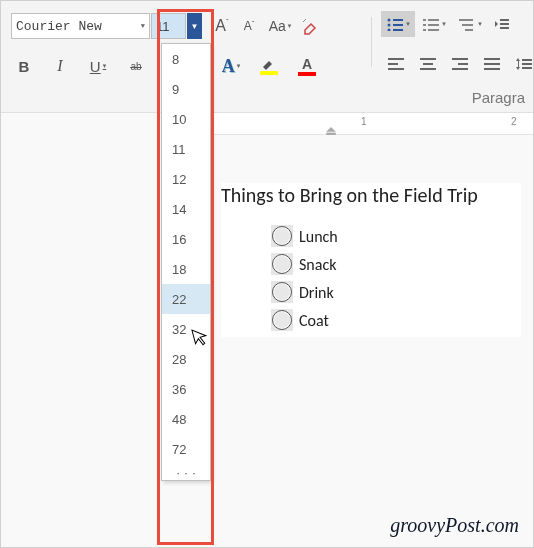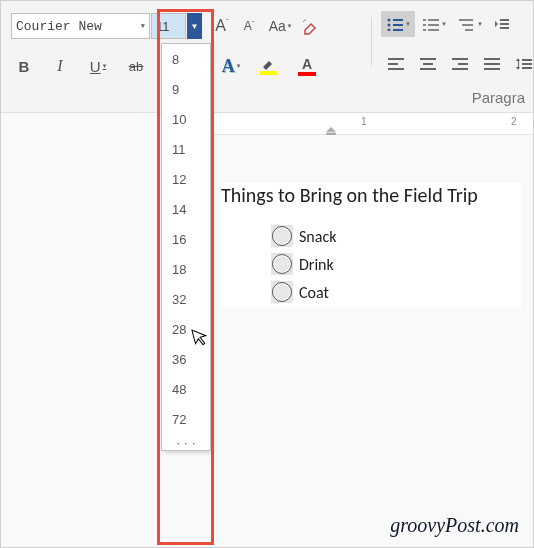--- a/index.html
+++ b/index.html
@@ -18,21 +18,21 @@
   .font-size-box { width: 35px; height: 26px; background: #fff; border: 1px solid #c0c0c0; display: flex; align-items: center; padding: 0 4px; font-size: 13px; background: #cfe5f6; }
   .dd-arrow { width: 15px; height: 26px; background: #2b579a; color: #fff; display: flex; align-items: center; justify-content: center; font-size: 8px; }
 
   .icon-btn { width: 26px; height: 26px; display: flex; align-items: center; justify-content: center; color: #555; font-size: 14px; }
   .sep { width: 1px; height: 50px; background: #d9d9d9; position: absolute; top: 16px; }
   .sep1 { left: 370px; }
 
   .txt-b { font-weight: bold; font-size: 15px; }
   .txt-i { font-style: italic; font-family: "Times New Roman"; font-size: 16px; }
   .txt-u { text-decoration: underline; font-size: 15px; }
-  .txt-s { text-decoration: line-through; font-size: 13px; }
+  .txt-s { text-decoration: line-through; font-size: 10px; }
 
   
   .size-dropdown { position: absolute; top: 42px; left: 160px; width: 50px; background: #fff; border: 1px solid #c0c0c0; box-shadow: 2px 2px 4px rgba(0,0,0,0.15); z-index: 50; }
   .size-item { height: 30px; display: flex; align-items: center; padding: 0 10px; font-size: 13px; color: #555; cursor: pointer; }
   .size-item.hover { background: #d7e8f5; }
   .highlight-box { position: absolute; top: 8px; left: 156px; width: 57px; height: 536px; border: 3px solid #e74c3c; pointer-events: none; z-index: 60; }
   .cursor { position: absolute; top: 326px; left: 192px; z-index: 70; font-size: 16px; color: #000; transform: rotate(-15deg); }
 
   
   .doc-scrollarea { position: absolute; top: 112px; left: 0; right: 0; bottom: 0; background: #f9f9f9; }
@@ -226,20 +226,26 @@
       </div>
     </div>
 
     <div class="page">
       <div class="doc-title">Things to Bring on the Field Trip</div>
       <div id="bullet-list">
           <div class="bullet-row">
             <span class="bullet-wrap">
               <span class="bullet-glyph"></span>
             </span>
+            <span>Lunch</span>
+          </div>
+          <div class="bullet-row">
+            <span class="bullet-wrap">
+              <span class="bullet-glyph"></span>
+            </span>
             <span>Snack</span>
           </div>
           <div class="bullet-row">
             <span class="bullet-wrap">
               <span class="bullet-glyph"></span>
             </span>
             <span>Drink</span>
           </div>
           <div class="bullet-row">
             <span class="bullet-wrap">
@@ -253,20 +259,21 @@
 
   <div class="size-dropdown" id="size-dropdown">
       <div class="size-item">8</div>
       <div class="size-item">9</div>
       <div class="size-item">10</div>
       <div class="size-item">11</div>
       <div class="size-item">12</div>
       <div class="size-item">14</div>
       <div class="size-item">16</div>
       <div class="size-item">18</div>
+      <div class="size-item hover">22</div>
       <div class="size-item">32</div>
       <div class="size-item">28</div>
       <div class="size-item">36</div>
       <div class="size-item">48</div>
       <div class="size-item">72</div>
       <div class="size-item" style="height: 16px; justify-content: center;">·  ·  ·</div>
     </div>
 
   <div class="highlight-box"></div>
 

